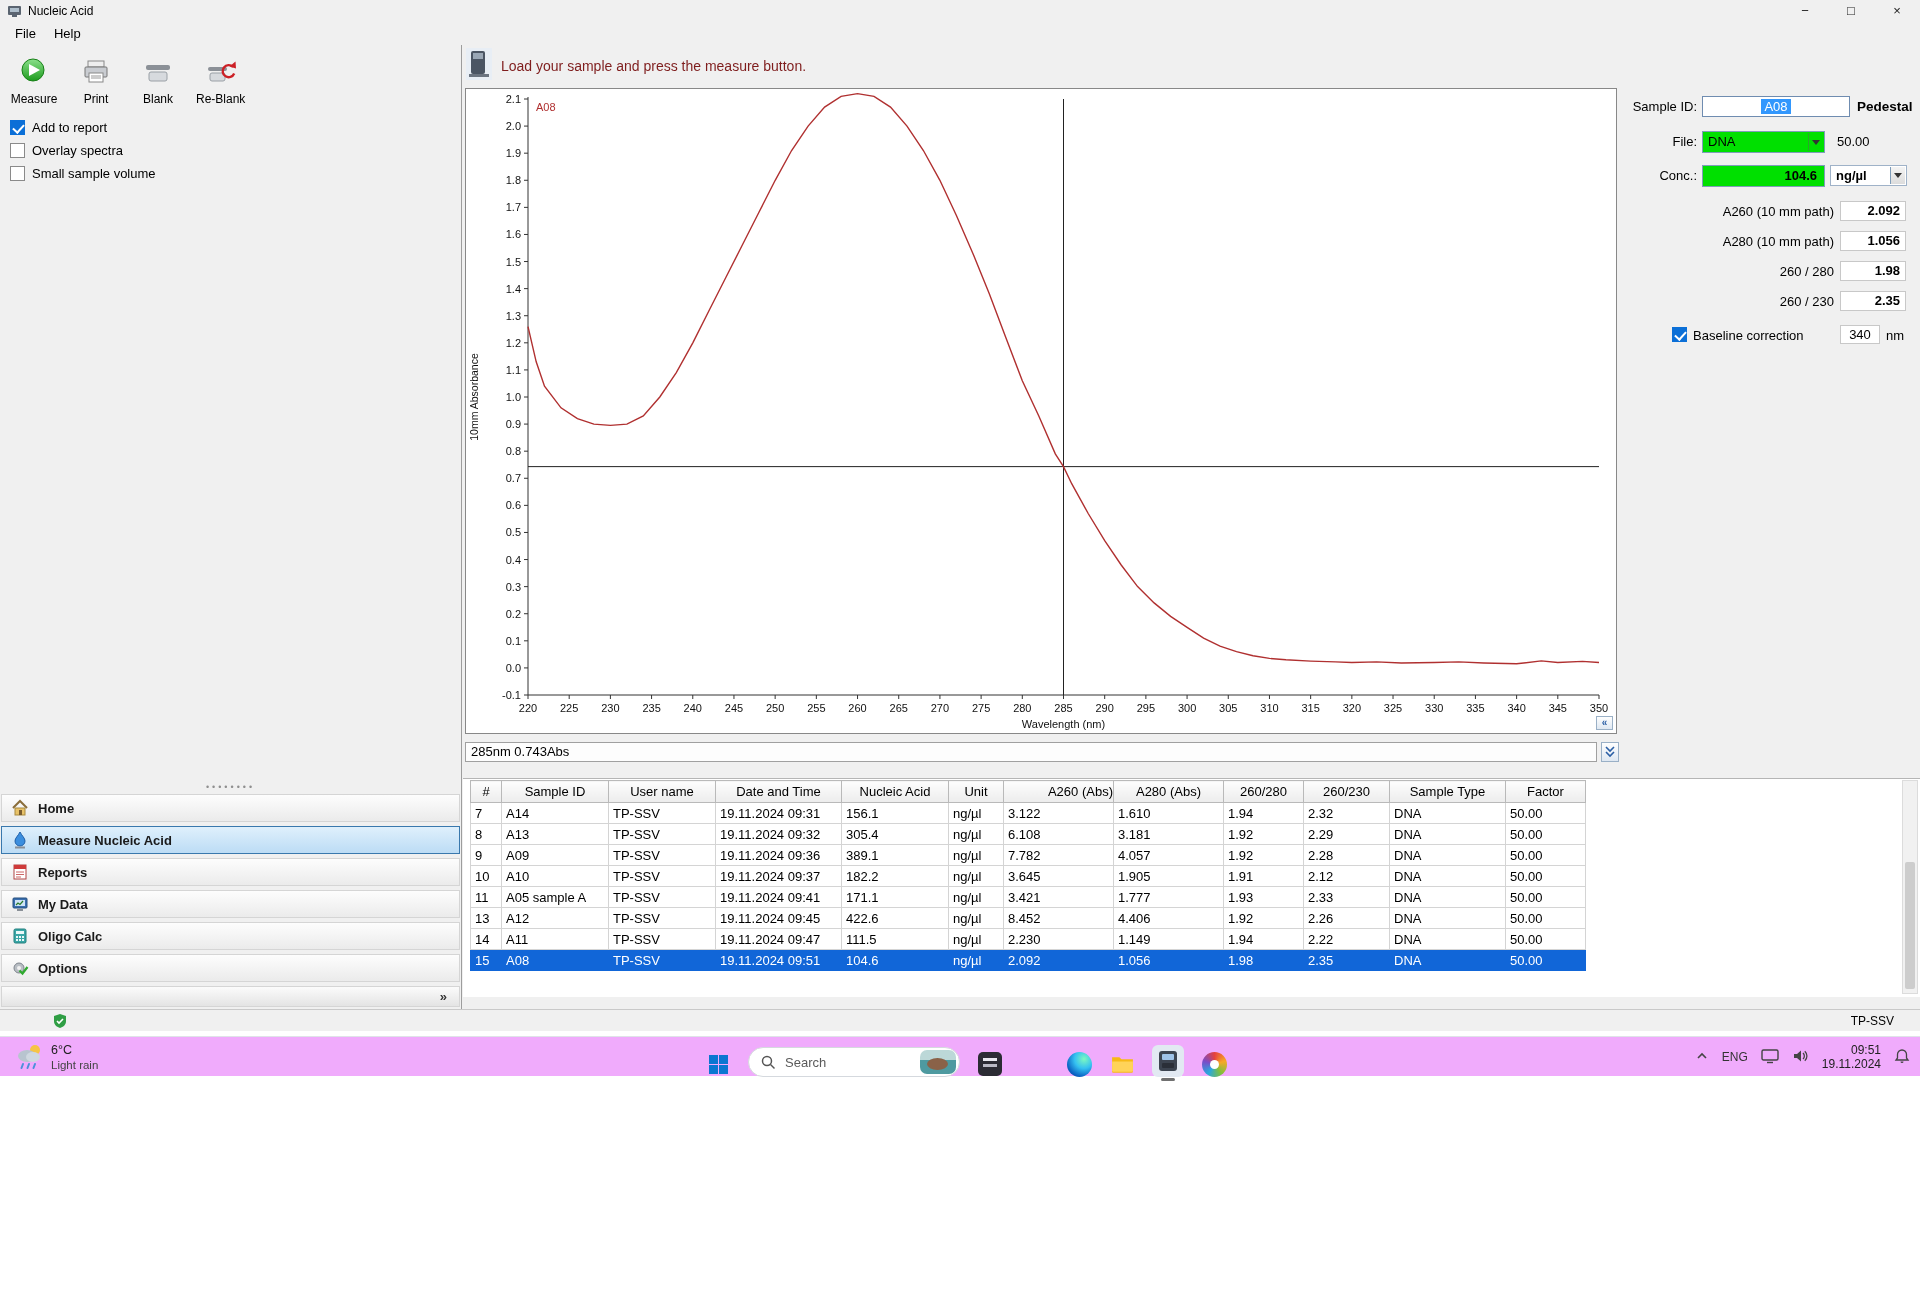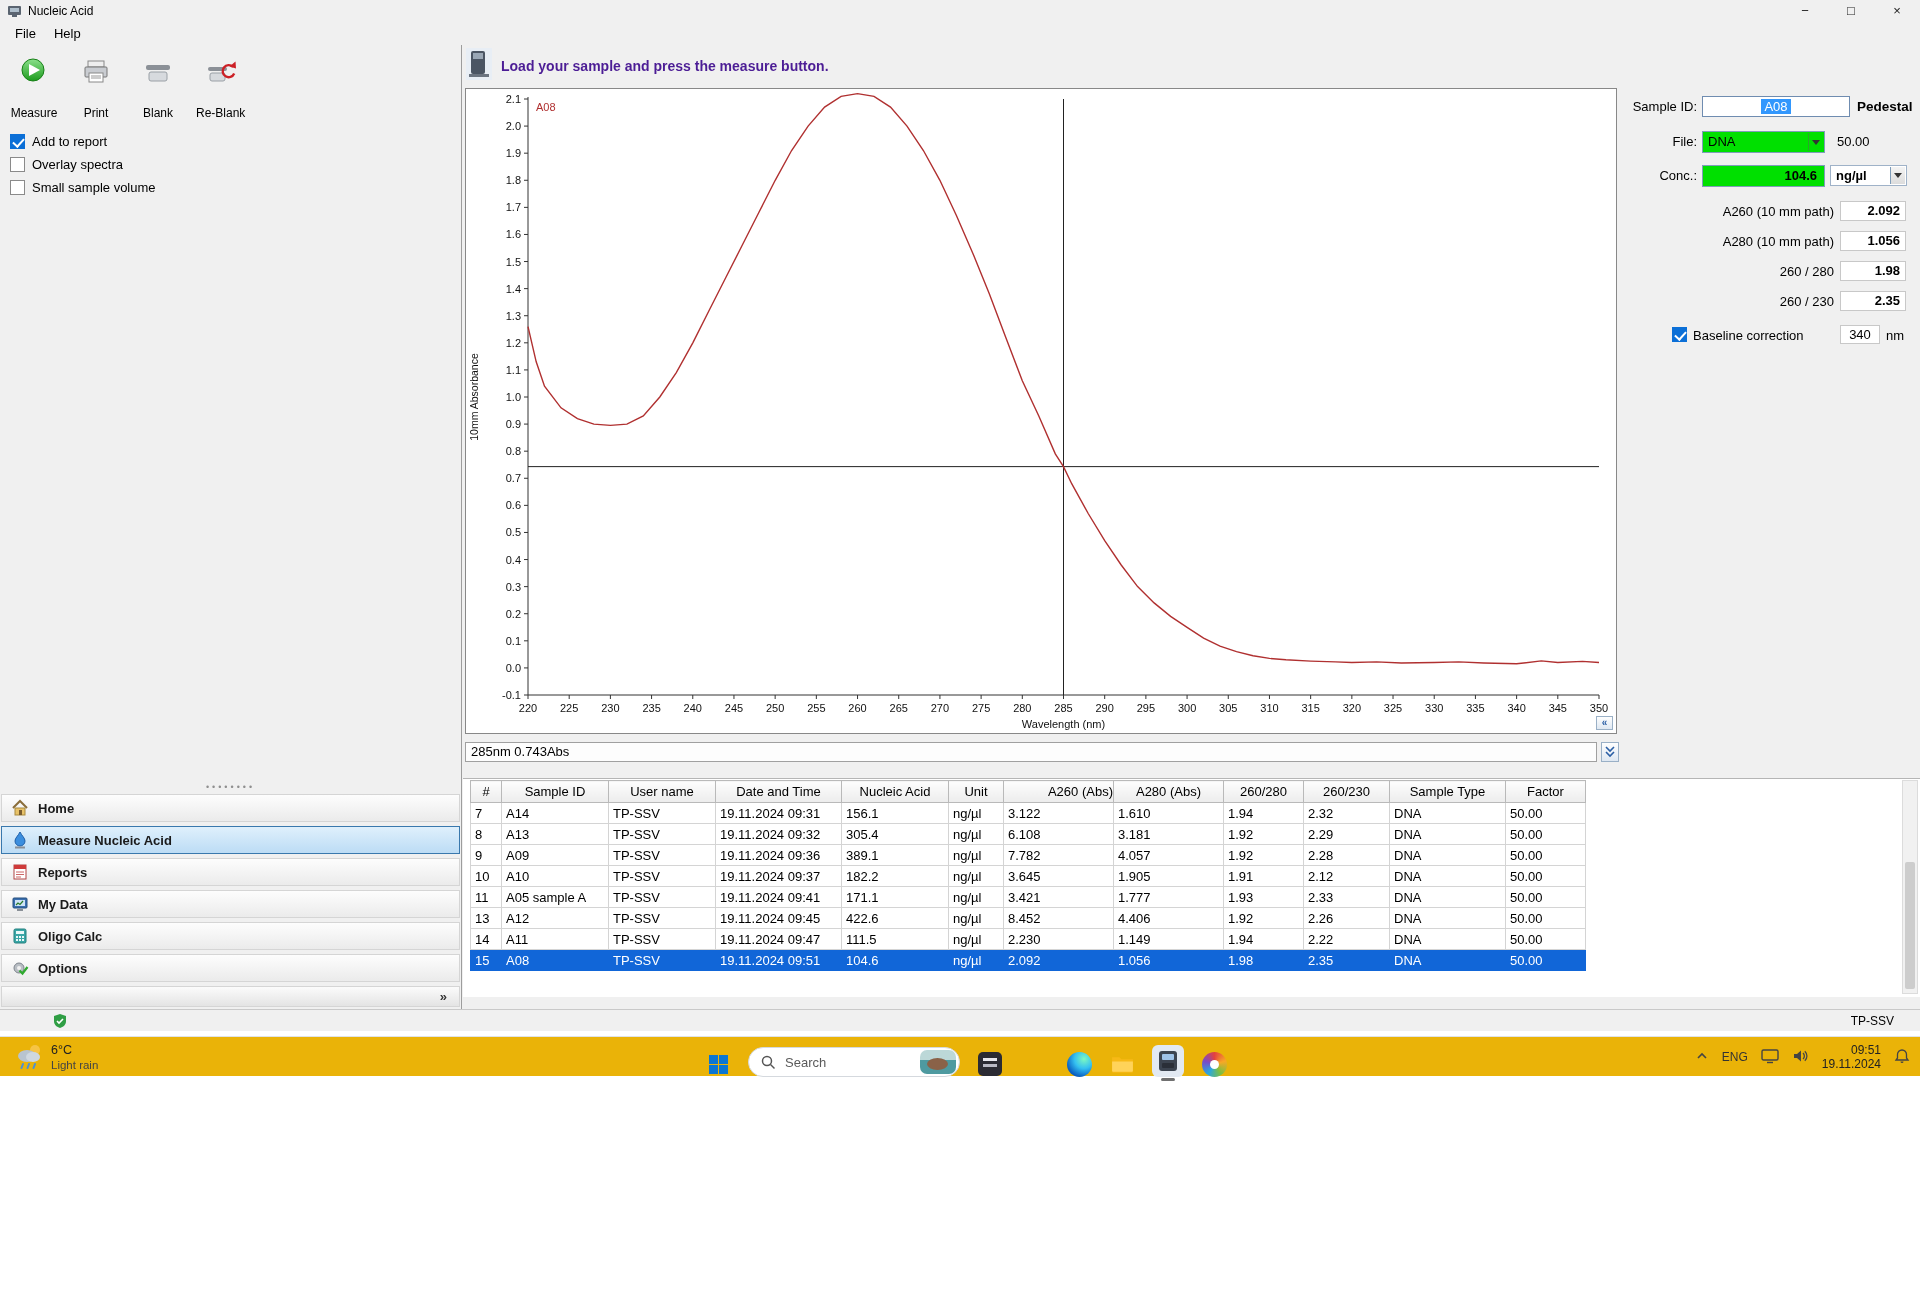--- a/index.html
+++ b/index.html
@@ -15,37 +15,37 @@
   .win-controls{margin-left:auto;display:flex;height:22px}
   .win-btn{width:46px;text-align:center;line-height:21px;font-size:13px;color:#222}
   .menubar{height:23px;display:flex;align-items:center;padding-left:6px}
   .menu-item{padding:2px 9px;font-size:13px}
   .app-body{position:absolute;top:45px;left:0;right:0;bottom:22px}
 
   
   .left-panel{position:absolute;left:0;top:0;width:462px;bottom:0;border-right:1px solid #9d9d9d;background:#f0f0f0;display:flex;flex-direction:column}
   .toolbar{display:flex;gap:14px;padding:12px 0 2px 10px}
   .tool-btn{display:flex;flex-direction:column;align-items:center;min-width:48px}
-  .tool-label{font-size:12px;margin-top:16px}
+  .tool-label{font-size:12px;margin-top:2px}
   .check-col{padding:12px 0 0 10px;display:flex;flex-direction:column;gap:8px}
   .check-row{display:flex;align-items:center;gap:7px;font-size:13px}
   .checkbox{width:15px;height:15px;border:1px solid #8a8a8a;background:#fff;position:relative;flex:none}
   .checkbox.checked{background:#0b6fd7;border-color:#0b6fd7}
   .checkbox.checked::after{content:"";position:absolute;left:4px;top:1px;width:5px;height:9px;border:solid #fff;border-width:0 2px 2px 0;transform:rotate(42deg)}
   .left-spacer{flex:1}
   .splitter{height:10px;display:flex;align-items:center;justify-content:center;color:#8f8f8f;font-size:9px;letter-spacing:3px}
   .nav-item{height:28px;margin:2px 1px;display:flex;align-items:center;gap:9px;padding-left:9px;border:1px solid #d5d5d5;background:linear-gradient(#fdfdfd,#ebebeb);font-weight:bold;font-size:13px;color:#1a1a1a}
   .nav-item.selected{border:1px solid #3978ad;background:linear-gradient(#dff0fc,#bcdcf5)}
   .nav-icon{display:flex;width:18px;height:18px}
   .nav-expander{height:21px;margin:2px 1px;border:1px solid #d5d5d5;background:linear-gradient(#fbfbfb,#e4e4e4);display:flex;align-items:center;justify-content:flex-end;padding-right:12px;font-weight:bold;color:#333;font-size:13px}
 
   
   .main{position:absolute;left:463px;top:0;right:0;bottom:0;background:#f0f0f0}
   .info-bar{position:absolute;left:3px;top:3px;display:flex;align-items:center;gap:9px}
-  .info-text{color:#4c1d95;font-weight:bold;font-size:14px}
+  .info-text{color:#7f1d1d;font-weight:normal;font-size:14px}
   .chart-box{position:absolute;left:2px;top:43px;width:1152px;height:646px;background:#fff;border:1px solid #888}
   .collapse-btn{position:absolute;right:3px;bottom:3px;width:17px;height:14px;font-size:10px;line-height:12px;text-align:center;color:#2b5fa5;font-weight:bold;background:linear-gradient(#fefefe,#dfe8f2);border:1px solid #9ab0c6}
   .readout-row{position:absolute;left:2px;top:697px;display:flex;gap:4px}
   .readout-box{width:1132px;height:20px;background:#fdfdfd;border:1px solid #a0a0a0;font-size:13px;line-height:18px;padding-left:5px}
   .expand-btn{width:18px;height:20px;background:linear-gradient(#fefefe,#dfe8f2);border:1px solid #9ab0c6;display:flex;align-items:center;justify-content:center}
 
   
   .side{position:absolute;left:1154px;top:43px;width:303px;height:310px;font-size:13px}
   .srow{position:absolute;left:0;right:0;height:22px}
   .s-label{position:absolute;top:3px;text-align:right}
@@ -67,21 +67,21 @@
   table.results tr.selected td{background:#1166d8;color:#fff;border-color:#1166d8}
   .vscroll{position:absolute;right:2px;top:1px;bottom:3px;width:16px;background:#f1f1f1;border:1px solid #dcdcdc}
   .vthumb{position:absolute;left:2px;right:2px;top:38%;height:60%;background:#cdcdcd;border-radius:2px}
 
   
   .statusbar{position:absolute;left:0;right:0;bottom:0;height:22px;background:#f0f0f0;border-top:1px solid #c9c9c9;display:flex;align-items:center}
   .shield{margin-left:52px;display:flex}
   .status-user{margin-left:auto;margin-right:26px;font-size:12px}
 
   
-  .taskbar{position:absolute;left:0;top:1036px;width:1920px;height:40px;background:#eab308;border-top:1px solid #dfe3e8}
+  .taskbar{position:absolute;left:0;top:1036px;width:1920px;height:40px;background:#f0abfc;border-top:1px solid #dfe3e8}
   .weather{position:absolute;left:14px;top:4px;display:flex;align-items:center;gap:7px}
   .weather-lines{display:flex;flex-direction:column;line-height:15px}
   .weather-temp{font-size:12.5px;color:#222}
   .weather-cond{font-size:11.5px;color:#444}
   .tb-center{position:absolute;left:705px;top:0;height:40px;display:flex;align-items:flex-end;gap:17px}
   .tb-icon{width:26px;height:26px;display:flex;align-items:center;justify-content:center;position:relative}
   .search-pill{width:212px;height:30px;border-radius:15px;background:#fff;border:1px solid #d5d9de;display:flex;align-items:center;padding:0 3px 0 12px;gap:9px}
   .search-text{color:#5a5a5a;font-size:13px;flex:1}
   .search-img{width:36px;height:24px;border-radius:7px;background:linear-gradient(180deg,#bcd8d8 0 42%,#4e9aa0 42% 100%);position:relative;overflow:hidden;flex:none}
   .search-img::after{content:"";position:absolute;left:7px;top:8px;width:21px;height:12px;border-radius:50%;background:#8a6248}

